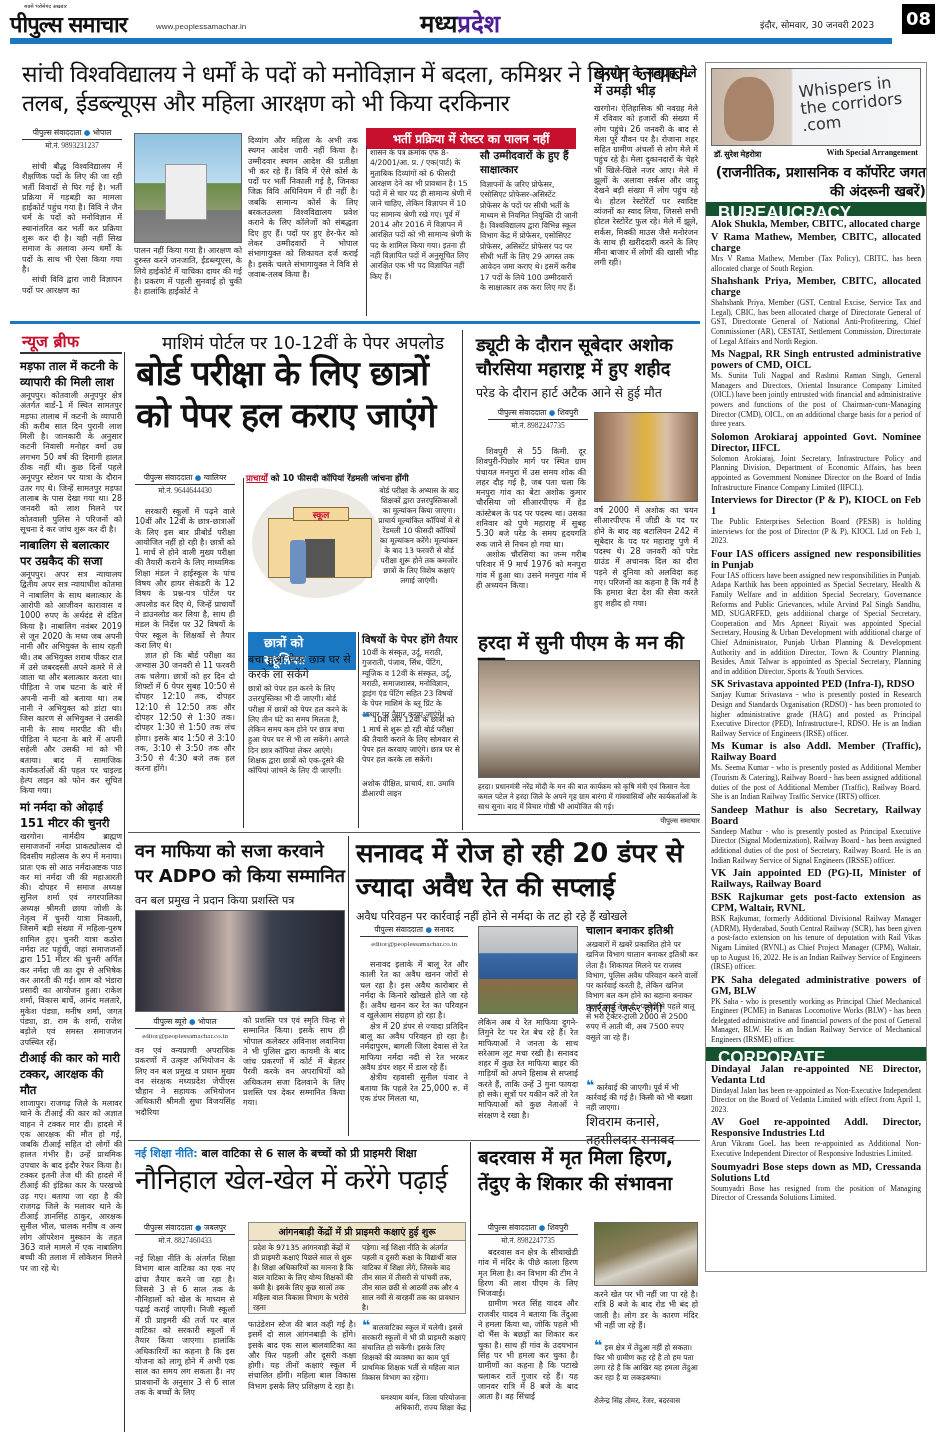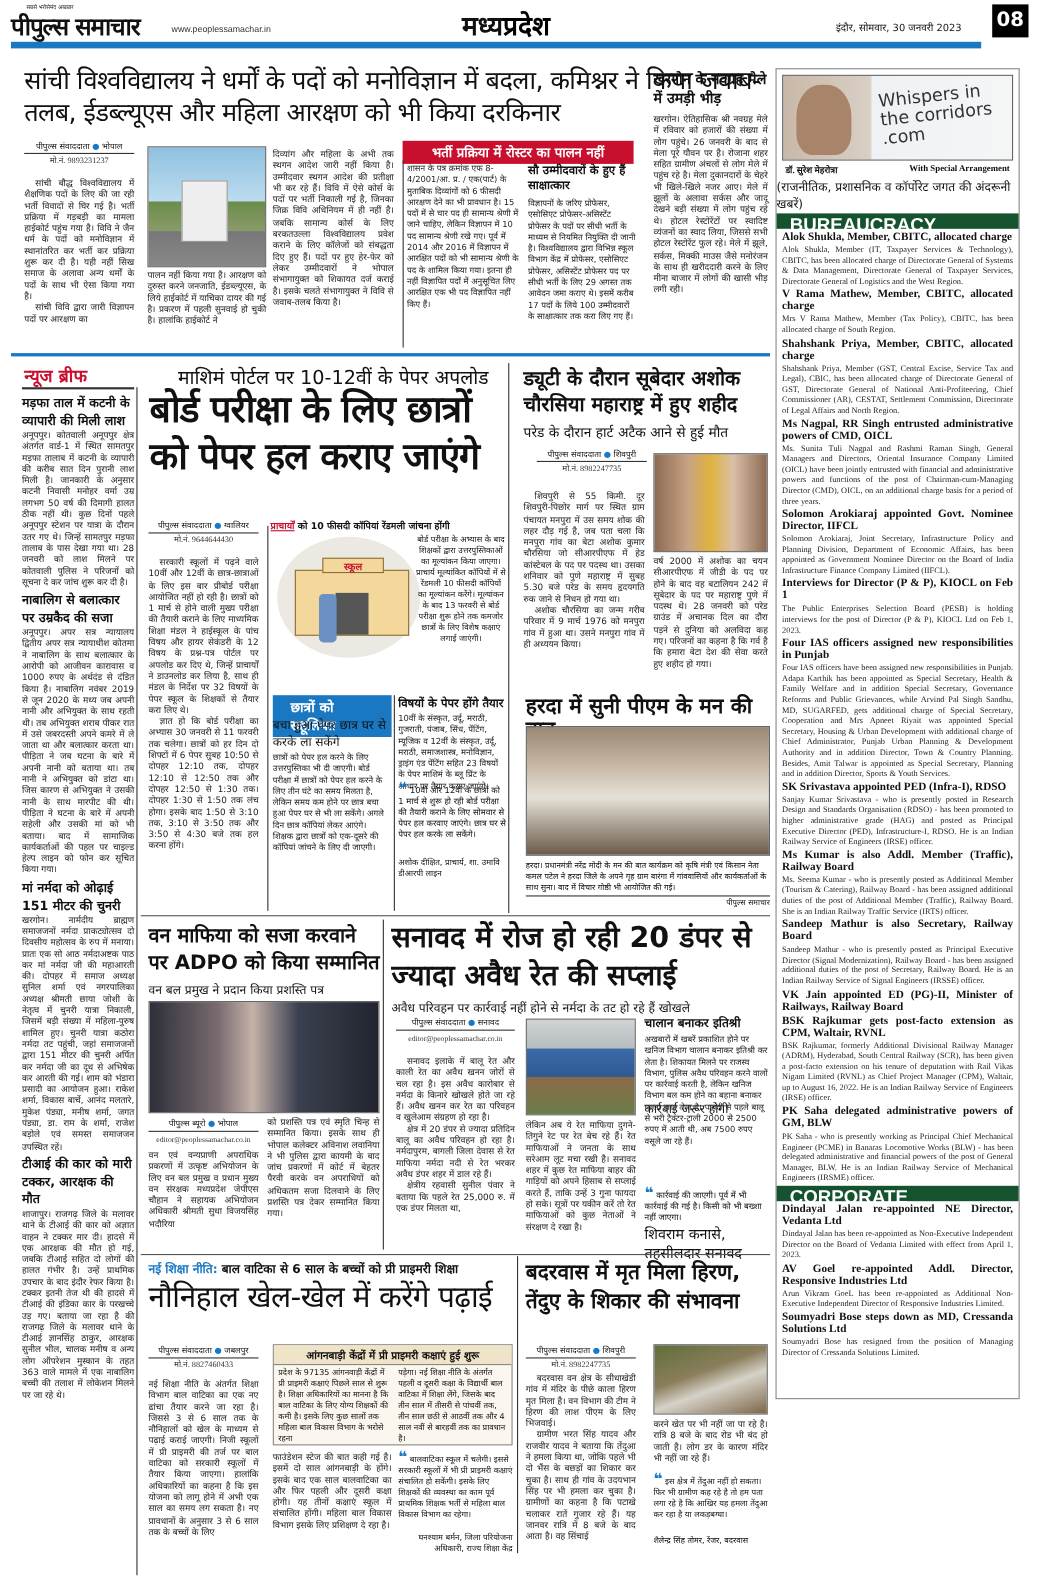--- a/index.html
+++ b/index.html
@@ -3,21 +3,21 @@
 <meta charset="utf-8">
 <style>
 *{box-sizing:border-box;margin:0;padding:0}
 body{width:945px;height:1445px;background:#fff;font-family:"DejaVu Sans",sans-serif;color:#111;position:relative;overflow:hidden}
 .abs{position:absolute}
 .mast{left:10px;top:4px;width:925px;height:38px}
 .logo{left:0;top:4px;font-size:22px;font-weight:bold;letter-spacing:-1px;font-family:"DejaVu Sans",sans-serif}
 .logo .tag{position:absolute;left:14px;top:-5px;font-size:5px;font-weight:normal;letter-spacing:0}
 .url{left:146px;top:18px;font-size:8px;color:#333;font-family:"Liberation Sans",sans-serif}
 .section{left:410px;top:2px;font-size:24px;font-weight:bold}
-.section .a{color:#111}.section .b{color:#000000}
+.section .a{color:#111}.section .b{color:#4c1d95}
 .date{left:750px;top:14px;font-size:9px}
 .pg{left:892px;top:0;width:33px;height:30px;background:#000;color:#fff;font-size:18px;font-weight:bold;text-align:center;line-height:30px}
 .blueline{left:10px;top:38px;width:882px;height:6px;background:#1a77c1}
 .hr-blue{height:3px;background:#1a77c1}
 .txt{font-size:8px;line-height:10.3px;text-align:justify;color:#222}
 .txt p{text-indent:10px}
 .byline{font-size:7.5px;border-bottom:1px solid #333;padding-bottom:2px;text-align:center}
 .byline .dot{color:#1a77c1}
 .mob{font-size:7.5px;text-align:center;color:#333;font-family:"Liberation Serif",serif}
 .h-big{font-weight:bold;line-height:1.12}
@@ -74,25 +74,24 @@
 
 <div class="abs sidebar">
   <div style="margin:5px 5px 0;height:78px;border:1px solid #666;position:relative;background:linear-gradient(90deg,#c9b8a8 0%,#d9cfc5 38%,#eef2f4 39%,#f4f6f6 100%)">
     <div style="position:absolute;left:12px;top:8px;width:50px;height:64px;border-radius:45% 45% 30% 30%;background:#a8846a"></div>
     <div style="position:absolute;left:88px;top:8px;width:120px;font-family:'DejaVu Sans',sans-serif;font-size:16px;line-height:17px;color:#333;transform:rotate(-6deg)">Whispers in the corridors .com</div>
   </div>
   <div style="display:flex;justify-content:space-between;margin:2px 8px 0;font-size:8px;font-family:'Liberation Serif',serif;font-weight:bold">
     <span>डॉ. सुरेश मेहरोत्रा</span>
     <span>With Special Arrangement</span>
   </div>
-  <div style="text-align:left;font-size:11px;margin:3px 0 0;font-weight:normal">(राजनीतिक, प्रशासनिक व कॉर्पोरेट जगत की अंदरूनी खबरें)</div>
+  <div style="text-align:right;font-size:14px;margin:3px 0 0;font-weight:bold">(राजनीतिक, प्रशासनिक व कॉर्पोरेट जगत की अंदरूनी खबरें)</div>
   <div class="sb-bar">BUREAUCRACY</div>
   <div id="bureau-list">
       <div class="sb-h">Alok Shukla, Member, CBITC, allocated charge</div>
-      <div class="sb-p">Alok Shukla, Member (IT, Taxpayer Services &amp; Technology), CBITC, has been allocated charge of Directorate General of Systems &amp; Data Management, Directorate General of Taxpayer Services, Directorate General of Logistics and the West Region.</div>
       <div class="sb-h">V Rama Mathew, Member, CBITC, allocated charge</div>
       <div class="sb-p">Mrs V Rama Mathew, Member (Tax Policy), CBITC, has been allocated charge of South Region.</div>
       <div class="sb-h">Shahshank Priya, Member, CBITC, allocated charge</div>
       <div class="sb-p">Shahshank Priya, Member (GST, Central Excise, Service Tax and Legal), CBIC, has been allocated charge of Directorate General of GST, Directorate General of National Anti-Profiteering, Chief Commissioner (AR), CESTAT, Settlement Commission, Directorate of Legal Affairs and North Region.</div>
       <div class="sb-h">Ms Nagpal, RR Singh entrusted administrative powers of CMD, OICL</div>
       <div class="sb-p">Ms. Sunita Tuli Nagpal and Rashmi Raman Singh, General Managers and Directors, Oriental Insurance Company Limited (OICL) have been jointly entrusted with financial and administrative powers and functions of the post of Chairman-cum-Managing Director (CMD), OICL, on an additional charge basis for a period of three years.</div>
       <div class="sb-h">Solomon Arokiaraj appointed Govt. Nominee Director, IIFCL</div>
       <div class="sb-p">Solomon Arokiaraj, Joint Secretary, Infrastructure Policy and Planning Division, Department of Economic Affairs, has been appointed as Government Nominee Director on the Board of India Infrastructure Finance Company Limited (IIFCL).</div>
       <div class="sb-h">Interviews for Director (P &amp; P), KIOCL on Feb 1</div>
       <div class="sb-p">The Public Enterprises Selection Board (PESB) is holding interviews for the post of Director (P &amp; P), KIOCL Ltd on Feb 1, 2023.</div>

